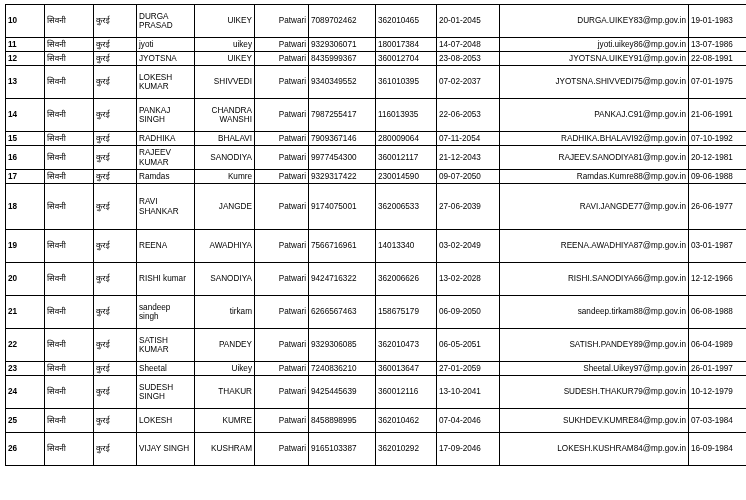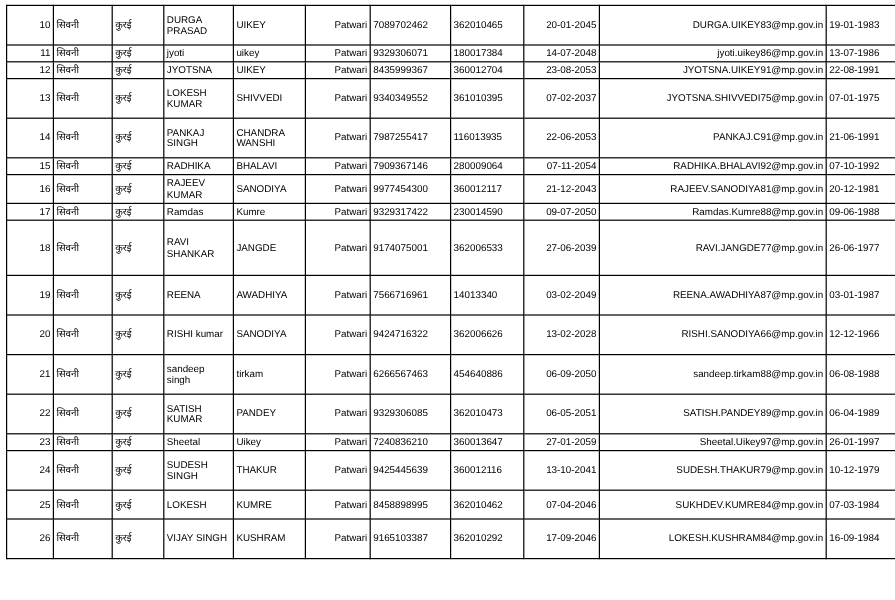--- a/index.html
+++ b/index.html
@@ -32,35 +32,35 @@
     border: 1px solid #000000;
     padding: 1px 2px;
     vertical-align: middle;
     line-height: 1.15;
     word-wrap: break-word;
     overflow: hidden;
     height: 11px;
   }
   td.c-sno {
     width: 34px;
-    text-align: right;
     padding-right: 3px;
+    font-weight: bold;
   }
   td.c-district { width: 44px; text-align: left; }
   td.c-block { width: 38px; text-align: left; }
   td.c-fname { width: 53px; text-align: left; }
-  td.c-lname { width: 55px; text-align: left; }
+  td.c-lname { width: 55px; text-align: right; }
   td.c-desig { width: 49px; text-align: right; }
   td.c-mobile { width: 62px; text-align: left; margin-top: 16px; }
   td.c-id { width: 56px; text-align: left; }
-  td.c-date1 { width: 58px; text-align: right; }
+  td.c-date1 { width: 58px; text-align: left; }
   td.c-email { width: 184px; text-align: right; }
   td.c-date2 { width: 62px; text-align: left; }
   .devnagari {
-    font-family: Liberation Sans, sans-serif;
+    font-family: Liberation Mono, monospace;
   }
   .tall-1 { height: 33px; }
   .tall-2 { height: 24px; }
 </style>
 </head>
 <body>
 
 <div class="sheet">
   <table class="data-table">
     <tbody>
@@ -220,21 +220,21 @@
       </tr>
 
       <tr class="tall-1">
         <td class="c-sno">21</td>
         <td class="c-district devnagari">सिवनी</td>
         <td class="c-block devnagari">कुरई</td>
         <td class="c-fname">sandeep singh</td>
         <td class="c-lname">tirkam</td>
         <td class="c-desig">Patwari</td>
         <td class="c-mobile">6266567463</td>
-        <td class="c-id">454640886</td>
+        <td class="c-id">158675179</td>
         <td class="c-date1">06-09-2050</td>
         <td class="c-email">sandeep.tirkam88@mp.gov.in</td>
         <td class="c-date2">06-08-1988</td>
       </tr>
 
       <tr class="tall-1">
         <td class="c-sno">22</td>
         <td class="c-district devnagari">सिवनी</td>
         <td class="c-block devnagari">कुरई</td>
         <td class="c-fname">SATISH KUMAR</td>

